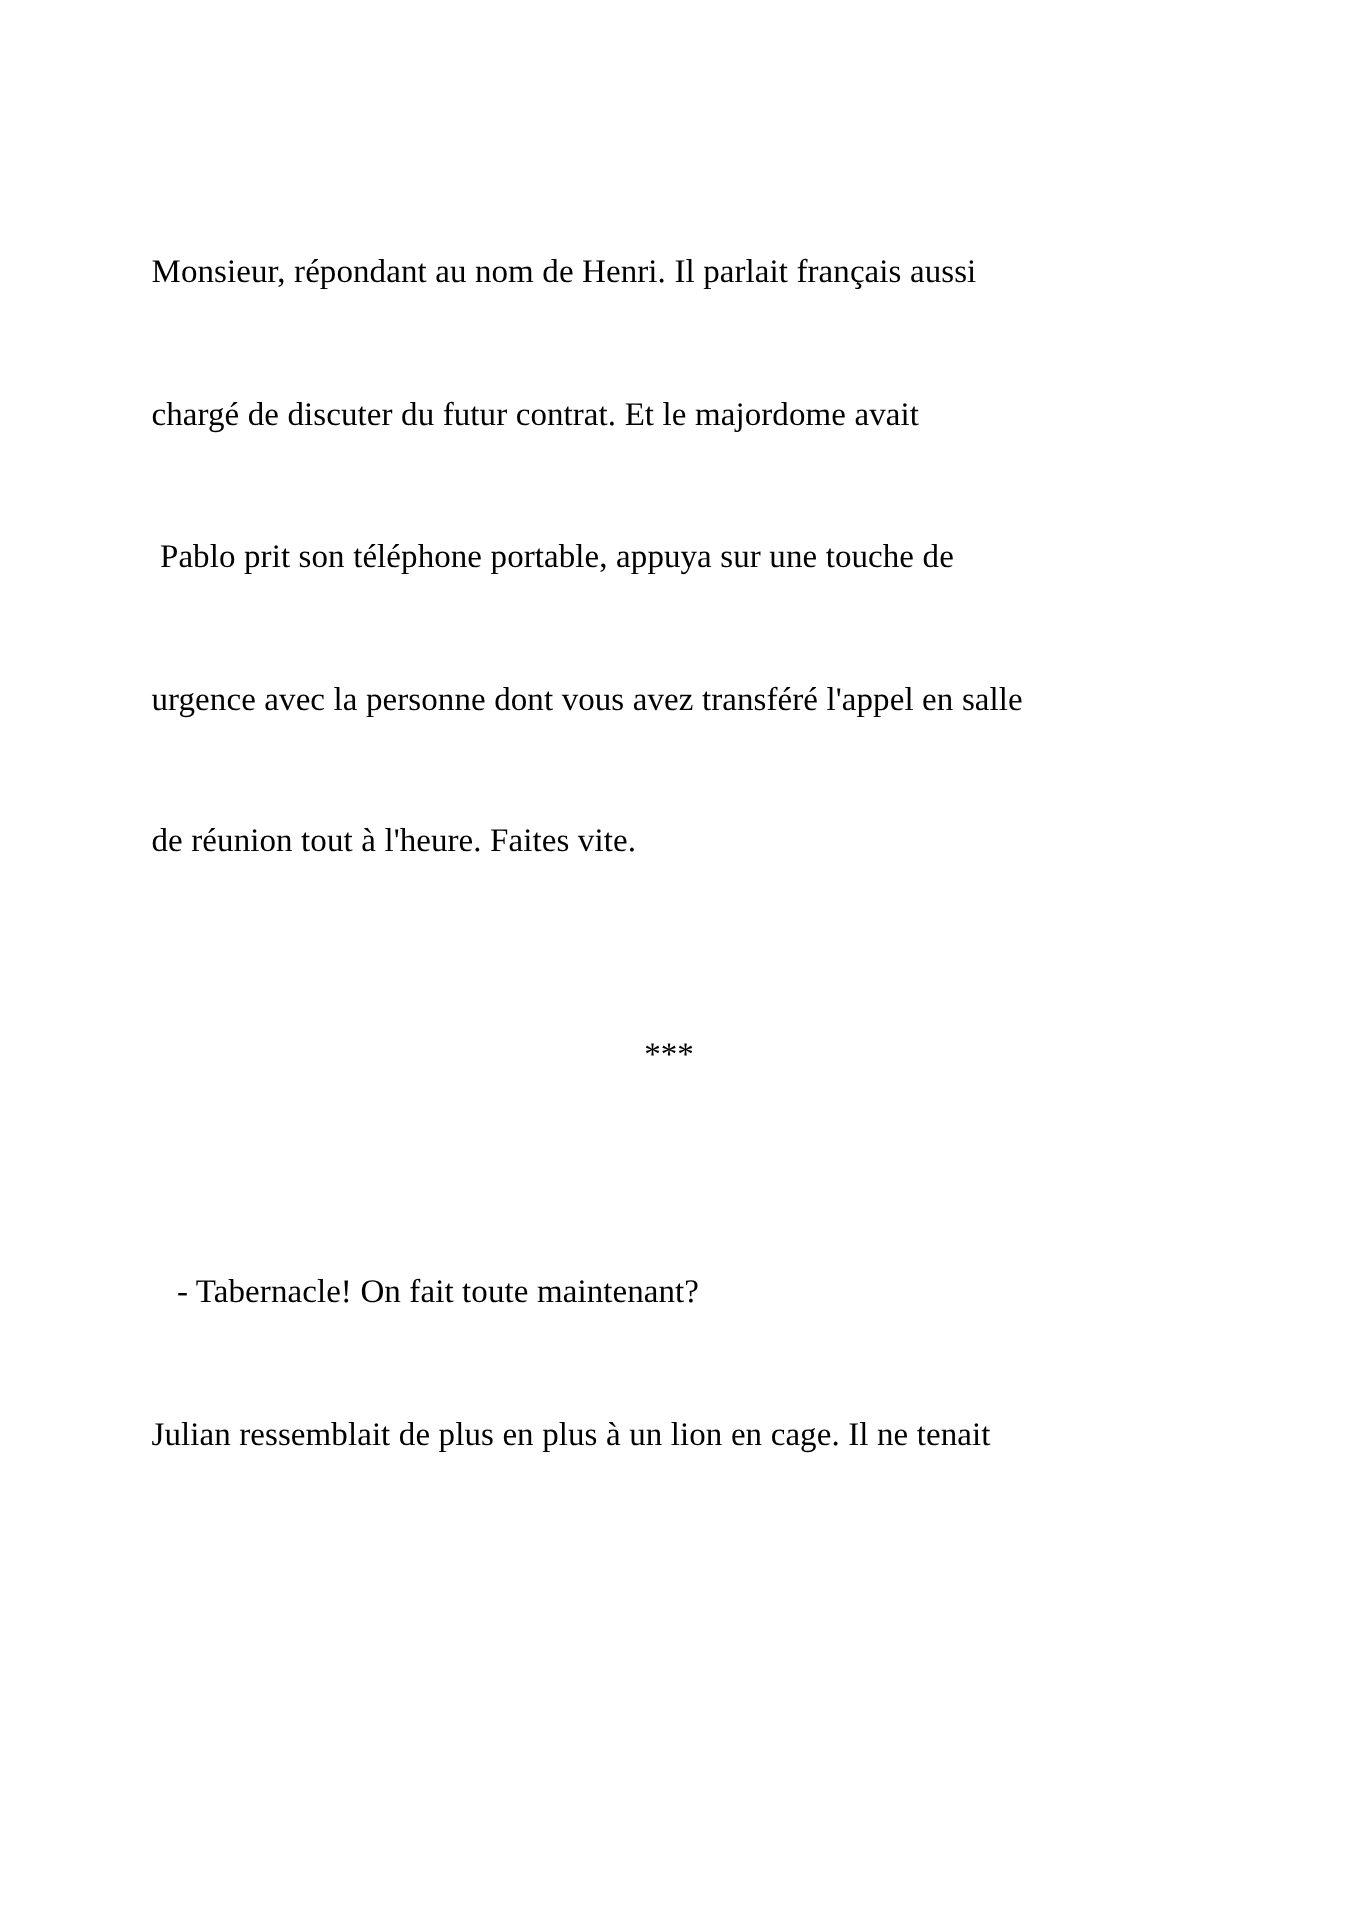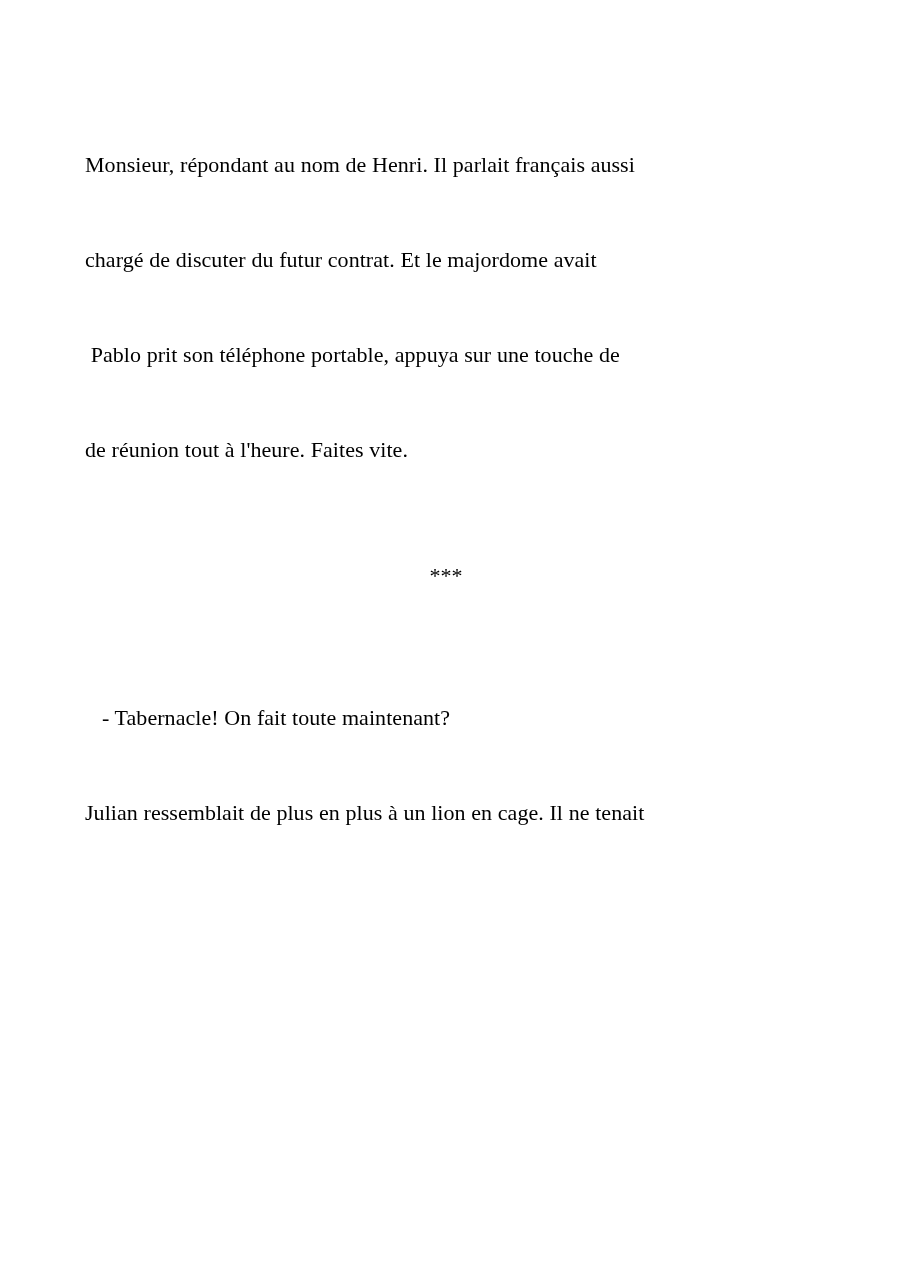--- a/index.html
+++ b/index.html
@@ -22,21 +22,21 @@
     overflow: hidden;
     box-sizing: border-box;
   }
   .text-column {
     position: absolute;
     left: 85px;
     top: 86px;
     width: 722px;
   }
   .para {
-    margin: 0;
+    margin: 16px;
     padding: 0;
     font-size: 22px;
     line-height: 31.6px;
     text-align: left;
     white-space: pre-wrap;
     word-spacing: 0.1px;
     letter-spacing: 0.05px;
     font-family: Liberation Serif, serif;
   }
   .line {
@@ -64,20 +64,21 @@
 </head>
 <body>
 
 <div class="page">
   <div class="text-column">
 
     <p class="para">
       <span class="line">Monsieur, répondant au nom de Henri. Il parlait français aussi</span>
       <span class="line">chargé de discuter du futur contrat. Et le majordome avait</span>
       <span class="line"> Pablo prit son téléphone portable, appuya sur une touche de</span>
+      <span class="line">urgence avec la personne dont vous avez transféré l'appel en salle</span>
       <span class="line">de réunion tout à l'heure. Faites vite.</span>
     </p>
 
     <div class="gap-sep-top"></div>
 
     <p class="separator">***</p>
 
     <div class="gap-sep-bottom"></div>
     <div class="gap-half"></div>
 

